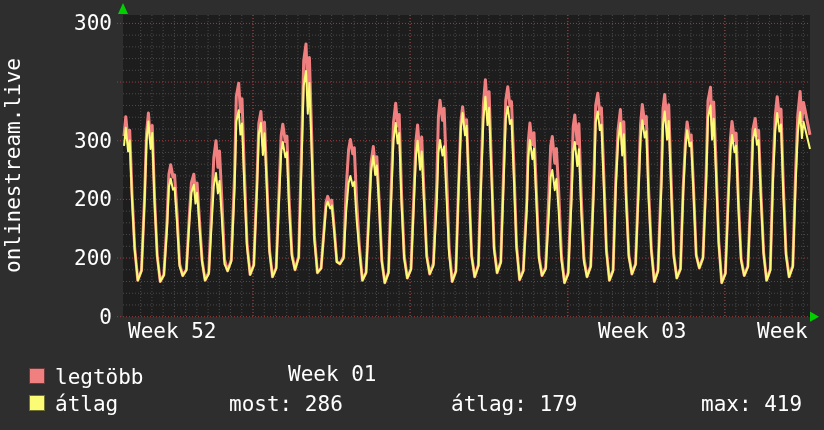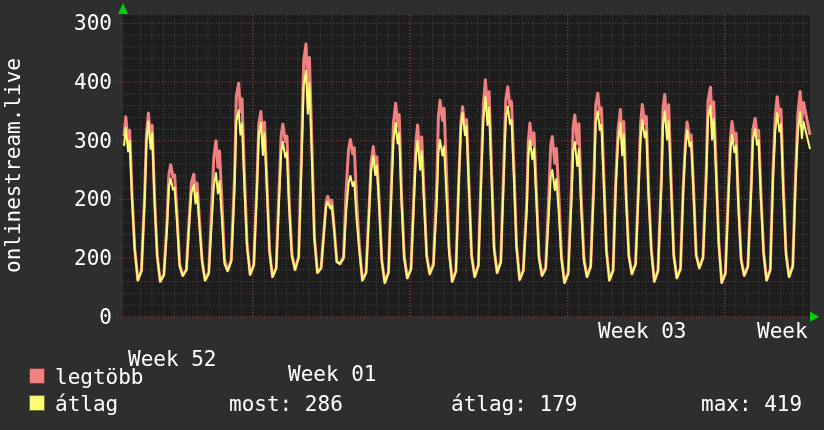--- a/index.html
+++ b/index.html
@@ -33,21 +33,20 @@
     border:1px solid rgba(0,0,0,0.55);box-sizing:content-box;
   }
 </style>
 </head>
 <body style="background: rgb(46, 46, 46);">
 
 <div id="vertical-title" class="abs">onlinestream.live</div>
 
 <div id="y-axis-labels" class="abs">
     <div class="ytick" style="top: 12.4px;">300</div>
-    <div class="ytick" style="top: 71.06px;">400</div>
     <div class="ytick" style="top: 129.72px;">300</div>
     <div class="ytick" style="top: 188.38px;">200</div>
     <div class="ytick" style="top: 247.04px;">200</div>
     <div class="ytick" style="top: 305.7px;">0</div>
   </div>
 
 <div id="plot-wrap" class="abs">
   <svg id="plot-svg" width="687" height="302">
       <rect x="0" y="0" width="687" height="302" fill="#1d1d1d"></rect>
       <line x1="17.7" y1="0" x2="17.7" y2="302" stroke="#4a4a4a" stroke-dasharray="1,2"></line>
@@ -141,21 +140,21 @@
       <line x1="-6" y1="243.04" x2="687" y2="243.04" stroke="#a03c3c" stroke-dasharray="1,2"></line>
       <line x1="-6" y1="301.7" x2="687" y2="301.7" stroke="#a03c3c" stroke-dasharray="1,2"></line>
       <polyline points="1.0,121.2 2.8,101.7 5.1,127.2 6.7,115.2 9.0,178.1 11.7,232.8 14.8,265.3 18.5,255.3 21.7,179.1 23.5,118.3 25.4,98.1 27.6,127.3 29.2,110.4 31.5,181.3 34.2,240.3 37.2,266.5 40.9,259.5 44.0,206.8 45.9,159.4 47.7,149.8 50.0,162.1 51.6,159.9 53.9,196.6 56.6,249.0 59.7,260.6 63.4,254.5 66.3,201.7 68.4,167.9 70.8,159.2 72.5,180.2 74.1,168.1 76.4,204.3 79.1,245.4 82.1,265.3 85.8,257.0 88.6,192.7 90.8,142.8 93.0,125.7 94.9,152.3 96.5,136.1 98.8,183.7 101.5,244.4 104.6,255.9 108.3,244.7 111.6,158.6 113.3,81.4 115.7,68.2 117.4,96.7 119.0,83.7 121.3,155.4 124.0,227.8 127.1,259.5 130.8,249.7 134.0,166.8 135.8,108.4 137.9,96.4 139.9,130.6 141.5,107.3 143.8,165.0 146.5,235.0 149.5,261.8 153.2,252.7 156.2,171.3 158.2,120.5 159.8,109.3 162.3,126.6 163.9,121.1 166.2,186.0 168.9,238.9 172.0,254.8 175.7,241.2 178.7,126.7 180.7,45.8 183.0,28.9 184.8,77.5 186.4,42.5 188.7,121.4 191.4,220.9 194.4,257.7 198.1,253.1 201.2,212.1 203.1,187.1 204.7,181.4 207.2,188.8 208.8,185.4 211.1,211.8 213.8,246.3 216.9,248.9 220.6,241.4 223.1,175.9 225.6,134.6 227.4,124.5 229.7,138.8 231.3,132.8 233.6,185.8 236.3,230.3 239.4,265.3 243.1,257.3 246.2,191.4 248.1,147.5 250.3,131.6 252.2,152.0 253.8,141.7 256.1,185.1 258.8,245.3 261.8,267.7 265.5,256.9 268.6,161.4 270.5,107.1 272.7,88.2 274.6,111.1 276.2,99.5 278.5,177.6 281.2,240.8 284.3,263.0 288.0,253.8 290.9,178.4 293.0,125.9 294.6,109.9 297.1,142.2 298.7,122.0 301.0,178.3 303.7,240.0 306.7,258.9 310.4,248.5 313.8,166.5 315.4,102.1 317.0,85.2 319.5,105.2 321.1,93.2 323.4,154.9 326.1,232.8 329.2,266.5 332.9,256.0 335.7,167.1 337.9,106.8 339.6,91.7 342.0,114.7 343.6,104.8 345.9,169.0 348.6,240.3 351.7,261.8 355.4,250.0 358.3,152.6 360.4,89.2 362.4,64.7 364.5,95.8 366.1,76.8 368.4,148.8 371.1,232.2 374.1,257.7 377.8,246.5 380.6,156.1 382.8,84.9 384.8,71.8 386.9,91.1 388.5,86.6 390.8,148.1 393.5,229.8 396.6,264.7 400.3,255.3 403.8,185.8 405.3,127.0 406.9,108.1 409.4,129.5 411.0,117.7 413.3,174.4 416.0,241.3 419.0,260.6 422.7,252.3 425.9,178.6 427.7,130.7 429.3,121.6 431.8,148.2 433.4,133.4 435.7,176.1 438.4,239.8 441.5,267.7 445.2,257.6 448.6,168.0 450.2,111.4 451.8,99.9 454.3,128.7 455.9,108.7 458.2,181.1 460.9,242.5 464.0,261.8 467.7,250.8 471.0,158.7 472.7,90.2 474.8,78.2 476.8,99.0 478.4,92.9 480.7,157.0 483.4,234.3 486.4,265.3 490.1,255.1 492.7,166.7 495.1,114.6 497.4,94.6 499.2,129.7 500.8,106.8 503.1,178.2 505.8,239.7 508.9,258.9 512.6,248.7 515.7,163.6 517.6,109.5 519.3,89.4 521.7,108.5 523.3,101.5 525.6,174.3 528.3,233.4 531.3,266.5 535.0,255.3 538.5,158.5 540.0,93.7 541.7,79.4 544.1,110.4 545.7,89.8 548.0,160.8 550.7,238.4 553.8,263.0 557.5,253.6 560.2,172.2 562.5,124.8 564.1,106.9 566.6,124.0 568.2,120.0 570.5,172.3 573.2,239.6 576.3,253.0 580.0,242.2 583.2,156.9 585.0,85.8 587.5,72.3 589.1,110.2 590.7,87.0 593.0,147.2 595.7,225.9 598.7,267.7 602.4,258.0 605.1,184.2 607.4,124.2 609.0,106.4 611.5,125.4 613.1,118.1 615.4,185.2 618.1,243.5 621.2,260.6 624.9,251.2 628.3,167.2 629.9,114.6 632.2,103.4 634.0,120.4 635.6,115.4 637.9,177.6 640.6,237.1 643.6,265.3 647.3,254.3 650.0,155.3 652.3,100.1 654.2,81.7 656.4,101.9 658.0,94.1 660.3,169.2 663.0,237.8 666.1,261.8 669.8,250.7 672.6,157.0 674.8,100.2 677.1,76.4 678.9,105.8 680.5,87.4 687.0,119.9" fill="none" stroke="#f08080" stroke-width="3" stroke-linejoin="round"></polyline>
       <polyline points="1.0,130.9 2.8,112.8 5.1,136.5 6.7,125.4 9.0,183.7 11.7,234.5 14.8,265.3 18.5,255.8 21.7,183.4 23.5,125.5 25.4,106.4 27.6,134.0 29.2,118.0 31.5,185.4 34.2,241.5 37.2,266.5 40.9,260.3 44.0,214.0 45.9,172.3 47.7,163.8 50.0,174.7 51.6,172.8 53.9,205.1 56.6,251.1 59.7,260.6 63.4,255.2 66.3,207.8 68.4,177.6 70.8,169.7 72.5,188.6 74.1,177.7 76.4,210.2 79.1,247.0 82.1,265.3 85.8,258.9 88.6,209.5 90.8,171.1 93.0,158.0 94.9,178.4 96.5,165.9 98.8,202.5 101.5,249.2 104.6,255.9 108.3,246.3 111.6,172.6 113.3,106.5 115.7,95.2 117.4,119.6 119.0,108.4 121.3,169.9 124.0,231.8 127.1,259.5 130.8,250.4 134.0,173.5 135.8,119.3 137.9,108.1 139.9,139.9 141.5,118.2 143.8,171.8 146.5,236.8 149.5,261.8 153.2,253.7 156.2,181.8 158.2,136.8 159.8,126.9 162.3,142.2 163.9,137.3 166.2,194.8 168.9,241.6 172.0,254.8 175.7,242.8 178.7,142.0 180.7,70.8 183.0,55.9 184.8,98.7 186.4,67.9 188.7,137.3 191.4,224.9 194.4,257.7 198.1,253.4 201.2,215.3 203.1,192.0 204.7,186.7 207.2,193.5 208.8,190.5 211.1,215.0 213.8,247.1 216.9,248.9 220.6,243.6 223.1,197.2 225.6,168.0 227.4,160.9 229.7,171.0 231.3,166.8 233.6,204.2 236.3,235.7 239.4,265.3 243.1,257.9 246.2,196.6 248.1,155.8 250.3,141.0 252.2,160.0 253.8,150.4 256.1,190.7 258.8,246.7 261.8,267.7 265.5,258.1 268.6,173.2 270.5,125.0 272.7,108.1 274.6,128.5 276.2,118.1 278.5,187.6 281.2,243.7 284.3,263.0 288.0,254.7 290.9,187.1 293.0,140.0 294.6,125.7 297.1,154.7 298.7,136.6 301.0,187.0 303.7,242.4 306.7,258.9 310.4,250.9 313.8,187.7 315.4,138.1 317.0,125.1 319.5,140.5 321.1,131.3 323.4,178.8 326.1,238.8 329.2,266.5 332.9,256.4 335.7,170.8 337.9,112.7 339.6,98.1 342.0,120.3 343.6,110.8 345.9,172.6 348.6,241.3 351.7,261.8 355.4,251.0 358.3,162.1 360.4,104.1 362.4,81.7 364.5,110.1 366.1,92.8 368.4,158.5 371.1,234.8 374.1,257.7 377.8,247.7 380.6,167.0 382.8,103.4 384.8,91.7 386.9,109.0 388.5,104.9 390.8,159.9 393.5,232.8 396.6,264.7 400.3,256.4 403.8,194.4 405.3,141.9 406.9,125.1 409.4,144.2 411.0,133.7 413.3,184.2 416.0,243.8 419.0,260.6 422.7,254.3 425.9,198.3 427.7,161.9 429.3,155.0 431.8,175.2 433.4,164.0 435.7,196.4 438.4,244.8 441.5,267.7 445.2,259.2 448.6,184.1 450.2,136.5 451.8,126.9 454.3,151.1 455.9,134.3 458.2,195.0 460.9,246.6 464.0,261.8 467.7,251.9 471.0,168.9 472.7,107.2 474.8,96.4 476.8,115.1 478.4,109.6 480.7,167.4 483.4,237.0 486.4,265.3 490.1,255.9 492.7,174.5 495.1,126.5 497.4,108.1 499.2,140.4 500.8,119.3 503.1,185.1 505.8,241.7 508.9,258.9 512.6,249.7 515.7,172.5 517.6,123.5 519.3,105.2 521.7,122.6 523.3,116.2 525.6,182.2 528.3,235.8 531.3,266.5 535.0,256.3 538.5,168.3 540.0,109.4 541.7,96.4 544.1,124.6 545.7,105.9 548.0,170.4 550.7,241.0 553.8,263.0 557.5,254.1 560.2,177.0 562.5,132.0 564.1,115.2 566.6,131.3 568.2,127.5 570.5,177.1 573.2,240.8 576.3,253.0 580.0,243.3 583.2,166.6 585.0,102.7 587.5,90.5 589.1,124.6 590.7,103.7 593.0,157.8 595.7,228.6 598.7,267.7 602.4,258.8 605.1,191.2 607.4,136.2 609.0,119.9 611.5,137.3 613.1,130.6 615.4,192.1 618.1,245.5 621.2,260.6 624.9,251.8 628.3,173.5 629.9,124.4 632.2,114.0 634.0,129.8 635.6,125.1 637.9,183.2 640.6,238.6 643.6,265.3 647.3,255.3 650.0,165.2 652.3,114.9 654.2,98.1 656.4,116.6 658.0,109.4 660.3,177.8 663.0,240.3 666.1,261.8 669.8,251.9 672.6,168.6 674.8,118.1 677.1,97.0 678.9,123.1 680.5,106.7 687.0,133.9" fill="none" stroke="#fbfb76" stroke-width="2" stroke-linejoin="round"></polyline>
       <polygon points="-5,-1 5,-1 0,-12" fill="#00d000"></polygon>
       <polygon points="687,296.6 687,306.8 696,301.7" fill="#00d000"></polygon>
     </svg>
 </div>
 
 <div id="x-axis-labels" class="abs">
-    <div class="xtick" style="left: 128px; margin-top: 28px;">Week 52</div>
+    <div class="xtick" style="left: 128px;">Week 52</div>
     <div class="xtick" style="left: 288px; margin-top: 43px;">Week 01</div>
     <div class="xtick" style="left: 598px;">Week 03</div>
     <div class="xtick" style="left: 757px;">Week</div>
   </div>
 
 <div class="swatch abs" id="swatch-0" style="left: 29px; top: 368px; background: rgb(240, 128, 128);"></div>
 <div class="legend-label abs" style="left:55px;top:366px;">legtöbb</div>
 
 <div class="swatch abs" id="swatch-1" style="left: 29px; top: 395px; background: rgb(251, 251, 118);"></div>
 <div class="legend-label abs" style="left:55px;top:393px;">átlag</div>

